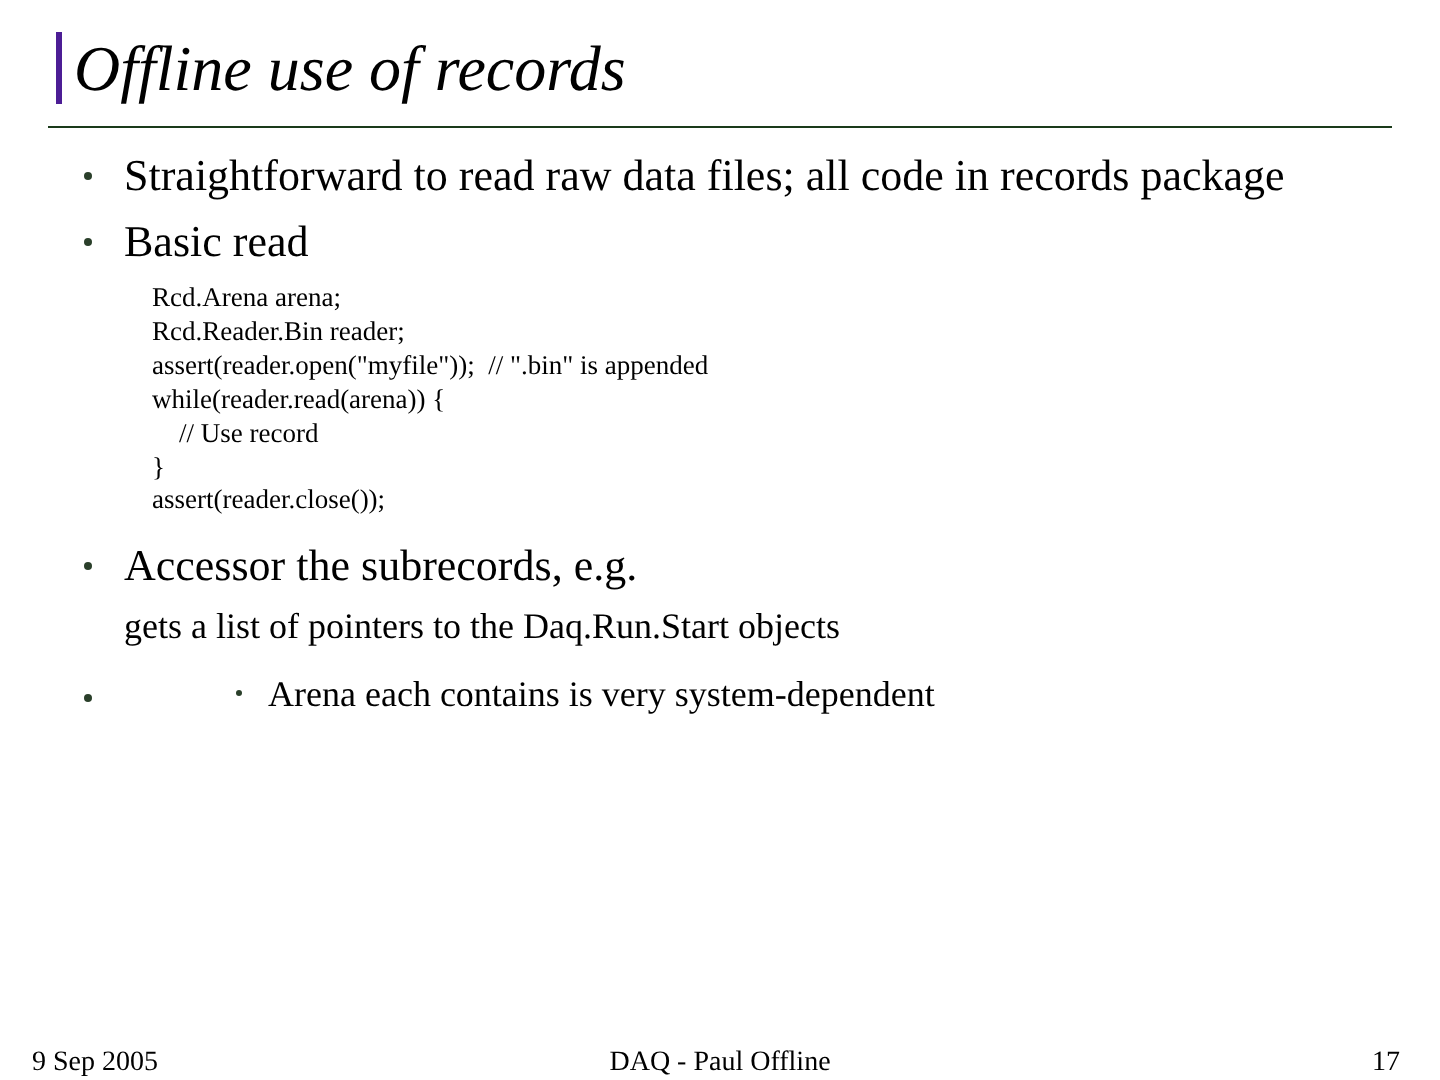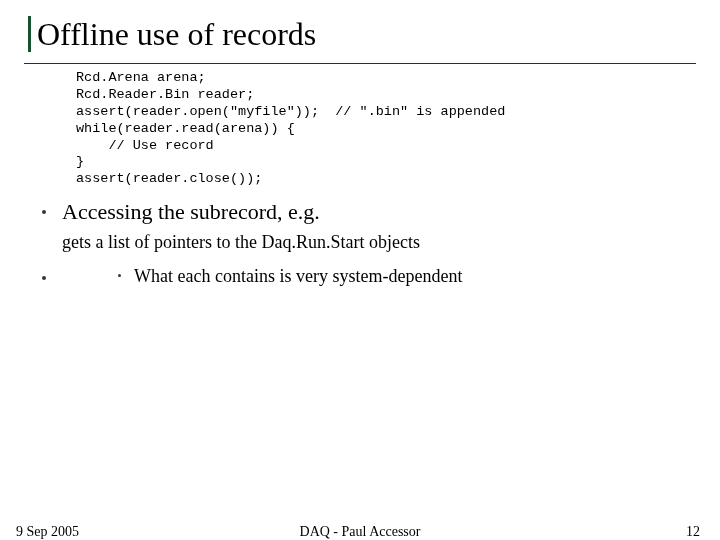--- a/index.html
+++ b/index.html
@@ -22,22 +22,23 @@
   .title-wrap {
     margin: 10px 24px 0 24px;
     border-bottom: 1.5px solid #1a3a1a;
   }
   .title {
     font-size: 32px;
     font-weight: 400;
     padding: 6px 4px 10px 4px;
   }
   .title .accent {
-    border-left: 3px solid #14532d;
+    border-left: 3px solid #4c1d95;
     padding-left: 6px;
+    font-style: italic;
   }
   ul.lvl1 {
     margin: 10px 28px 0 48px;
     padding: 0;
     list-style: none;
   }
   ul.lvl1 > li {
     position: relative;
     font-size: 22px;
     line-height: 1.3;
@@ -70,21 +71,21 @@
     content: "";
     position: absolute;
     left: -4px;
     top: 10px;
     width: 3px;
     height: 3px;
     border-radius: 50%;
     background: #2a3f2a;
   }
   pre.code {
-    font-family: Liberation Mono, monospace;
+    font-family: Liberation Serif, serif;
     font-size: 13.5px;
     line-height: 1.25;
     margin: 6px 0 10px 76px;
     white-space: pre;
   }
   .continuation {
     font-size: 18px;
     line-height: 1.3;
     margin: 2px 28px 0 62px;
   }
@@ -118,47 +119,55 @@
 <body>
 
 <div class="slide">
 
   <div class="title-wrap">
     <div class="title">
       <span class="accent">Offline use of records</span>
     </div>
   </div>
 
+  <ul class="lvl1">
+    <li>
+      <span>Straightforward to read raw data files; all code in records package</span>
+    </li>
+    <li>
+      <span>Basic read</span>
+    </li>
+  </ul>
 
   <pre class="code">Rcd.Arena arena;
 Rcd.Reader.Bin reader;
 assert(reader.open("myfile"));  // ".bin" is appended
 while(reader.read(arena)) {
     // Use record
 }
 assert(reader.close());</pre>
 
   <ul class="lvl1">
     <li>
-      <span>Accessing the subrecord, e.g.</span>
+      <span>Accessor the subrecords, e.g.</span>
     </li>
   </ul>
 
 
   <div class="continuation">gets a list of pointers to the Daq.Run.Start objects</div>
 
   <ul class="lvl1">
     <li>
       <ul class="lvl2">
         <li>
-          <span>What each contains is very system-dependent</span>
+          <span>Arena each contains is very system-dependent</span>
         </li>
       </ul>
     </li>
   </ul>
 
   <div class="footer">
     <span class="footer-date">9 Sep 2005</span>
-    <span class="footer-center">DAQ - Paul Accessor</span>
-    <span class="footer-pg">12</span>
+    <span class="footer-center">DAQ - Paul Offline</span>
+    <span class="footer-pg">17</span>
   </div>
 
 </div>
 
 </body></html>

